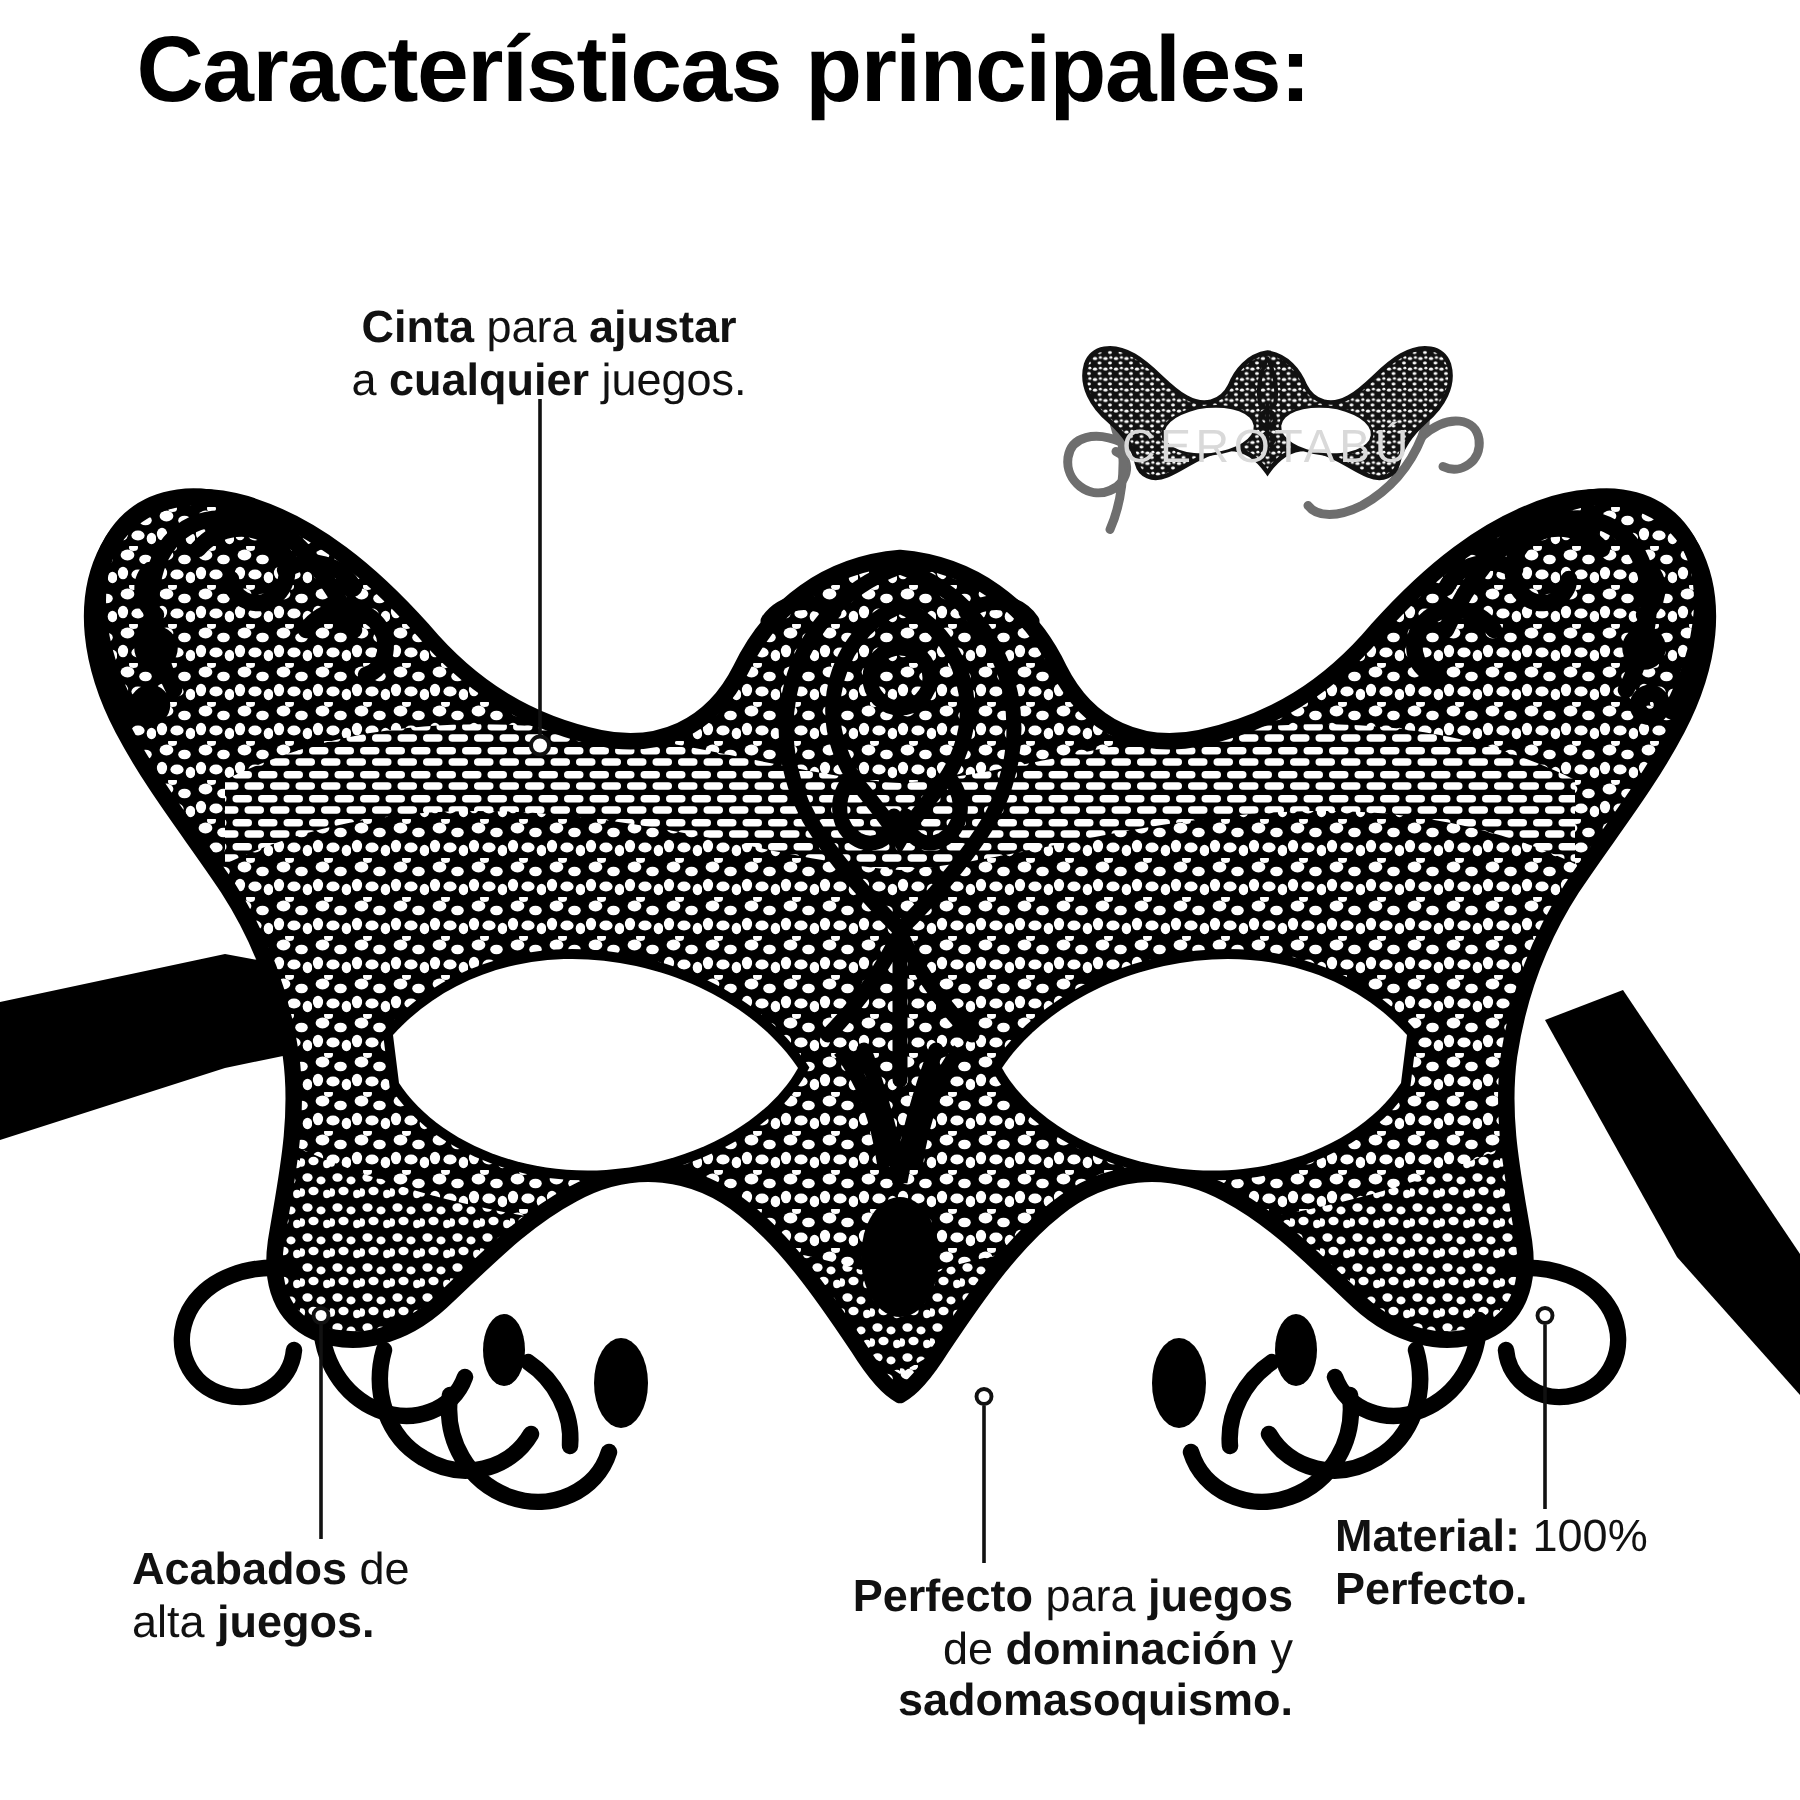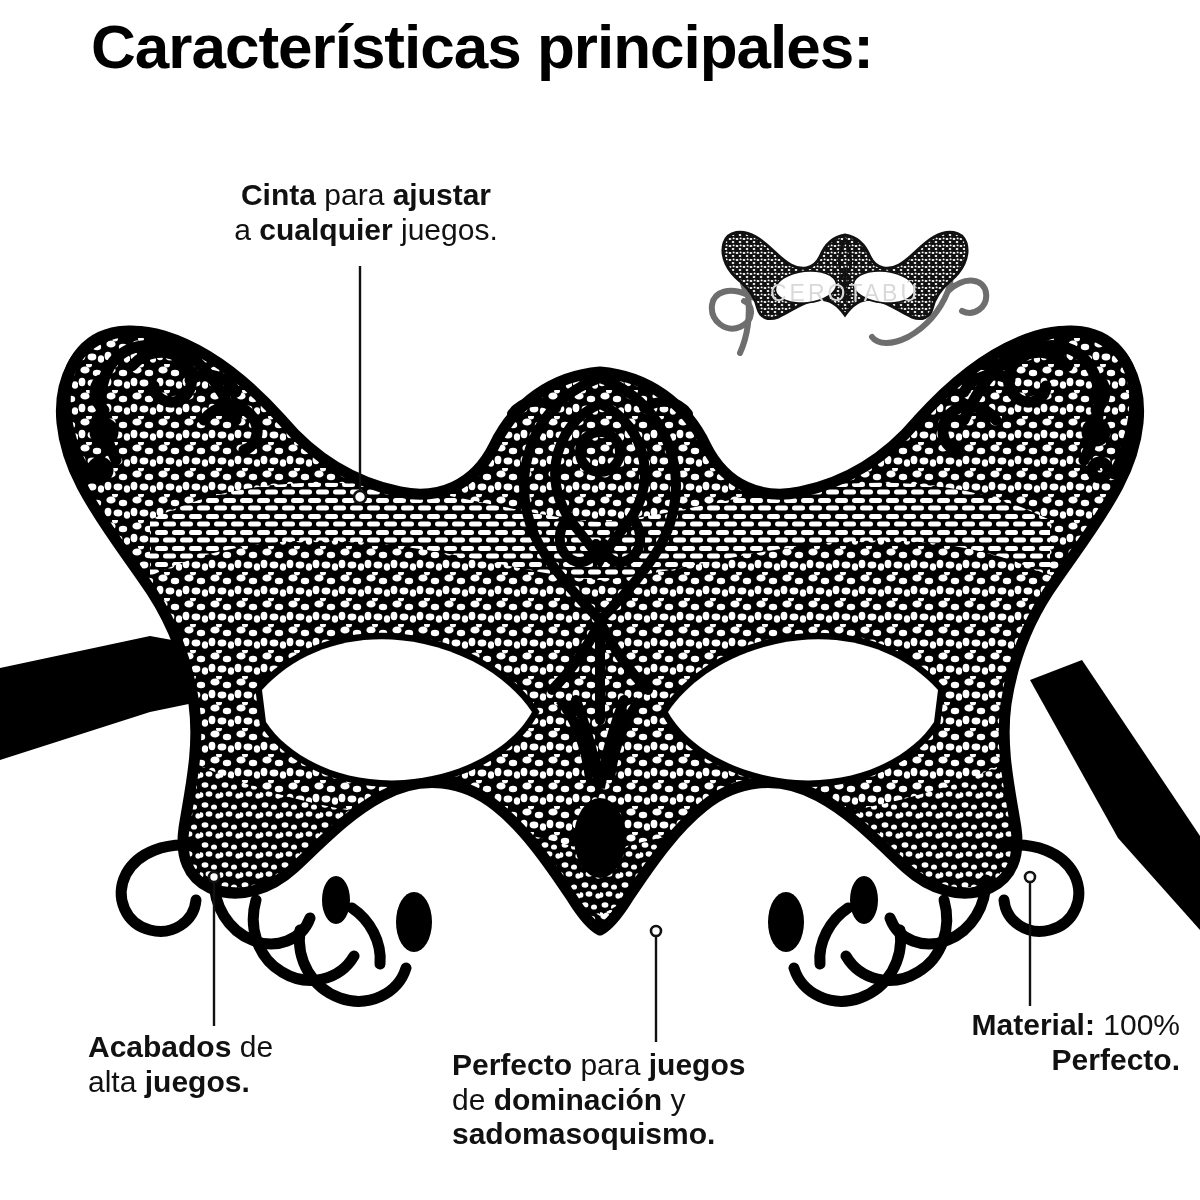--- a/index.html
+++ b/index.html
@@ -28,37 +28,37 @@
   
   .callout{
     position:absolute;
     font-size:30px;
     line-height:1.15;
     font-weight:400;
     font-family:"Liberation Sans","DejaVu Sans",sans-serif;
     color:#111;
   }
   .callout b{font-weight:700;}
-  .c-top{left:196px;top:178px;width:340px;text-align:center;}
+  .c-top{left:196px;top:202px;width:340px;text-align:center;}
   .c-bl{left:88px;top:1030px;width:270px;text-align:left;}
-  .c-bc{left:452px;top:1048px;width:410px;text-align:left;}
-  .c-br{left:890px;top:1008px;width:290px;text-align:right;}
+  .c-bc{left:452px;top:1048px;width:410px;text-align:right;}
+  .c-br{left:890px;top:1008px;width:290px;text-align:left;}
 
   
   #leaders{position:absolute;left:0;top:0;width:1200px;height:1200px;pointer-events:none;}
 
   
   #mask-art{position:absolute;left:0;top:0;width:1200px;height:1200px;}
 
   
   #inset{position:absolute;left:700px;top:195px;width:290px;height:175px;}
   .watermark{
     position:absolute;left:700px;top:280px;width:290px;
     text-align:center;
-    font-size:23px;
+    font-size:31px;
     letter-spacing:3px;
     font-weight:400;
     color:#d9d9d9;
     font-family:"Liberation Sans","DejaVu Sans",sans-serif;
     user-select:none;
   }
 </style>
 </head>
 <body>
 

